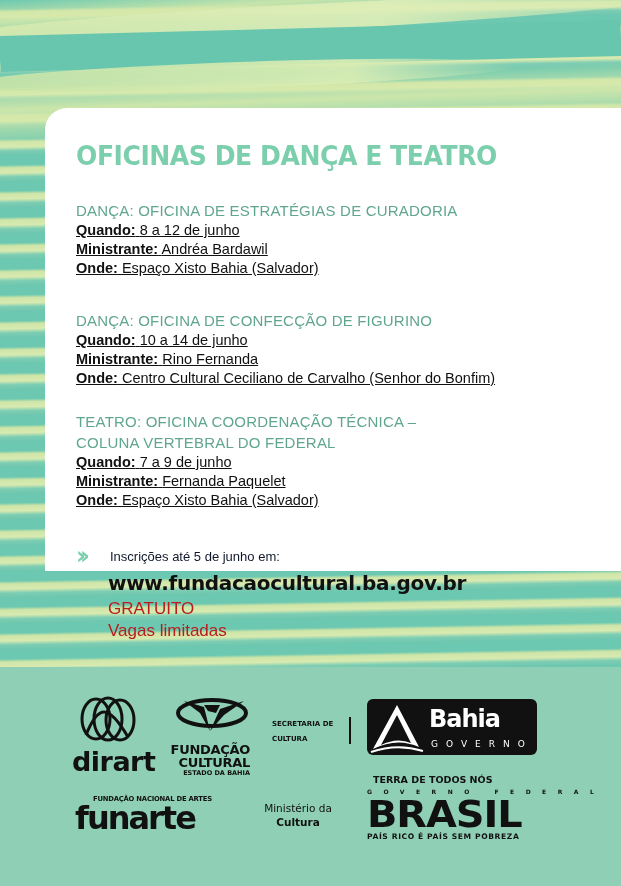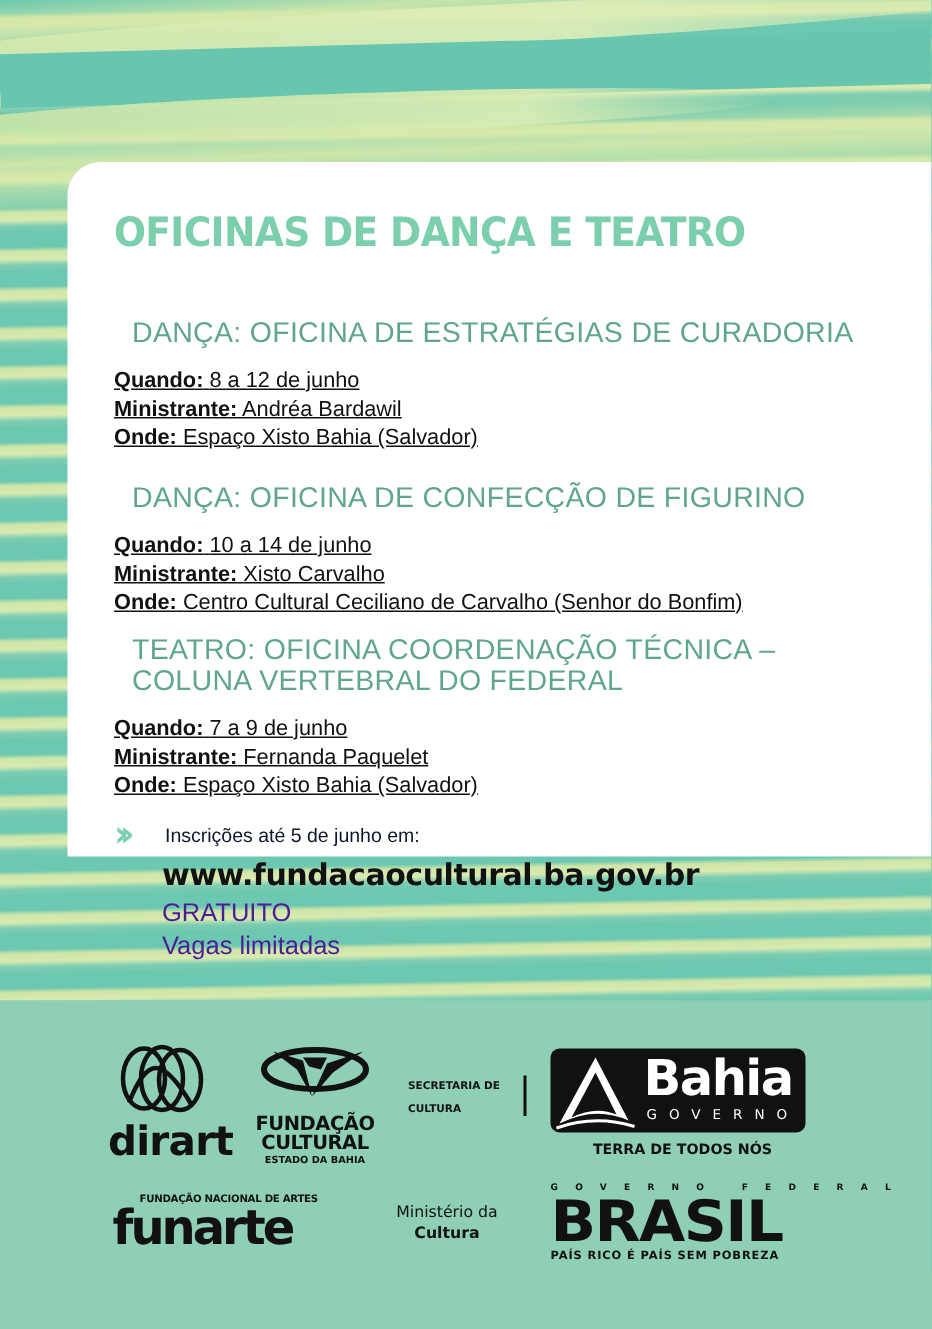--- a/index.html
+++ b/index.html
@@ -24,45 +24,45 @@
     background:#ffffff; border-top-left-radius:22px;
   }
   .main-title {
     position:absolute; left:31px; top:32px; margin:0;
     font-family:"DejaVu Sans", sans-serif; font-weight:bold;
     font-size:27px; letter-spacing:-0.5px; color:#7ccfad; white-space:nowrap;
     transform:scaleX(0.93); transform-origin:left;
   }
   .workshop { position:absolute; left:31px; }
   .w-title {
-    margin:12px; font-family:"Liberation Sans", sans-serif; font-weight:normal;
-    font-size:19px; line-height:21px; color:#5fa68c; letter-spacing:0.2px;
+    margin:0; font-family:"Liberation Sans", sans-serif; font-weight:normal;
+    font-size:15px; line-height:21px; color:#5fa68c; letter-spacing:0.2px;
   }
   .w-line { font-family:"Liberation Sans", sans-serif; font-size:14.5px; line-height:19px; color:#111; white-space:nowrap;text-decoration:underline;}
   .w-line b { font-weight:bold; }
   .cta { position:absolute; left:31px; top:436px; }
   .cta-row { display:flex; align-items:center; }
   .chev { color:#7ccfad; font-weight:bold; font-size:24px; line-height:24px; margin-right:10px; letter-spacing:-6px; width:24px;}
   .cta-text { font-family:"Liberation Sans", sans-serif; font-size:13px; color:#0f172a; }
   .cta-url { margin-left:32px; font-family:"DejaVu Sans", sans-serif; font-weight:bold; font-size:20px; color:#111; letter-spacing:-0.3px; line-height:30px;}
-  .cta-sub { margin-left:32px; font-family:"Liberation Sans", sans-serif; font-size:17px; color:#4c1d95; line-height:22px;}
+  .cta-sub { margin-left:32px; font-family:"Liberation Sans", sans-serif; font-size:17px; color:#b91c1c; line-height:22px;}
   .footer { position:absolute; left:0; top:667px; width:621px; height:219px; background:#8ecfb6; }
   .logo { position:absolute; color:#111; }
   .dirart { left:72px; top:28px; width:72px; text-align:center;}
   .dirart-word { font-family:"DejaVu Sans", sans-serif; font-weight:bold; font-size:27px; letter-spacing:-0.5px; line-height:22px; }
-  .fund { left:170px; top:30px; width:80px; text-align:center; }
+  .fund { left:170px; top:30px; width:80px; text-align:right; }
   .fund-l1, .fund-l2 { font-family:"DejaVu Sans", sans-serif; font-weight:bold; font-size:13px; line-height:13px; letter-spacing:-0.3px; }
   .fund-l3 { font-family:"DejaVu Sans", sans-serif; font-weight:bold; font-size:6.5px; line-height:8px; }
   .secult { left:272px; top:50px; text-align:left; width:72px; font-family:"DejaVu Sans", sans-serif; font-weight:bold; font-size:7px; line-height:15px; }
   .secult-bar { position:absolute; left:349px; top:50px; width:2px; height:27px; background:#111; }
   .bahia { left:367px; top:32px; width:170px; }
   .bahia-box { position:relative; width:170px; height:56px; background:#111; border-radius:6px; }
-  .bahia-word { position:absolute; left:62px; top:0px; font-family:"DejaVu Sans", sans-serif; font-weight:bold; font-size:33px; color:#fff; letter-spacing:-1px; line-height:40px;}
+  .bahia-word { position:absolute; left:62px; top:0px; font-family:"DejaVu Sans", sans-serif; font-weight:bold; font-size:24px; color:#fff; letter-spacing:-1px; line-height:40px;}
   .bahia-gov { position:absolute; left:64px; top:40px; font-family:"DejaVu Sans", sans-serif; font-size:9px; color:#fff; letter-spacing:8px; }
-  .bahia-tag { text-align:center; font-family:"DejaVu Sans", sans-serif; font-weight:bold; font-size:9.5px; margin-top:6px; margin-left:6px;}
+  .bahia-tag { text-align:left; font-family:"DejaVu Sans", sans-serif; font-weight:bold; font-size:9.5px; margin-top:19px; margin-left:6px;}
   .funarte { left:75px; top:128px; }
   .funarte-top { font-family:"DejaVu Sans", sans-serif; font-weight:bold; font-size:6.8px; margin-left:18px; letter-spacing:-0.2px;}
   .funarte-word { font-family:"DejaVu Sans", sans-serif; font-weight:bold; font-size:32px; letter-spacing:-2px; line-height:30px; }
   .minc { left:258px; top:134px; width:80px; text-align:center; }
   .minc-1 { font-family:"DejaVu Sans", sans-serif; font-size:10.5px; line-height:14px;}
   .minc-2 { font-family:"DejaVu Sans", sans-serif; font-weight:bold; font-size:10.5px; line-height:14px;}
   .brasil { left:367px; top:120px; width:180px; }
   .brasil-top { font-family:"DejaVu Sans", sans-serif; font-weight:bold; font-size:6px; letter-spacing:11.5px; line-height:9px; white-space:nowrap;}
   .brasil-word { font-family:"DejaVu Sans", sans-serif; font-weight:bold; font-size:38px; letter-spacing:-1px; line-height:36px; transform:scaleX(1.05); transform-origin:left;}
   .brasil-tag { font-family:"DejaVu Sans", sans-serif; font-weight:bold; font-size:7.6px; letter-spacing:0.6px; white-space:nowrap;}
@@ -82,21 +82,21 @@
   <div class="workshop" style="top:92px;">
     <h2 class="w-title">DANÇA: OFICINA DE ESTRATÉGIAS DE CURADORIA</h2>
     <div class="w-line"><b>Quando:</b> <span>8 a 12 de junho</span></div>
     <div class="w-line"><b>Ministrante:</b> <span>Andréa Bardawil</span></div>
     <div class="w-line"><b>Onde:</b> <span>Espaço Xisto Bahia (Salvador)</span></div>
   </div>
 
   <div class="workshop" style="top:202px;">
     <h2 class="w-title">DANÇA: OFICINA DE CONFECÇÃO DE FIGURINO</h2>
     <div class="w-line"><b>Quando:</b> <span>10 a 14 de junho</span></div>
-    <div class="w-line"><b>Ministrante:</b> <span>Xisto Carvalho</span></div>
+    <div class="w-line"><b>Ministrante:</b> <span>Rino Fernanda</span></div>
     <div class="w-line"><b>Onde:</b> <span>Centro Cultural Ceciliano de Carvalho (Senhor do Bonfim)</span></div>
   </div>
 
   <div class="workshop" style="top:303px;">
     <h2 class="w-title"><span>TEATRO: OFICINA COORDENAÇÃO TÉCNICA –</span><br><span>COLUNA VERTEBRAL DO FEDERAL</span></h2>
     <div class="w-line"><b>Quando:</b> <span>7 a 9 de junho</span></div>
     <div class="w-line"><b>Ministrante:</b> <span>Fernanda Paquelet</span></div>
     <div class="w-line"><b>Onde:</b> <span>Espaço Xisto Bahia (Salvador)</span></div>
   </div>
 

